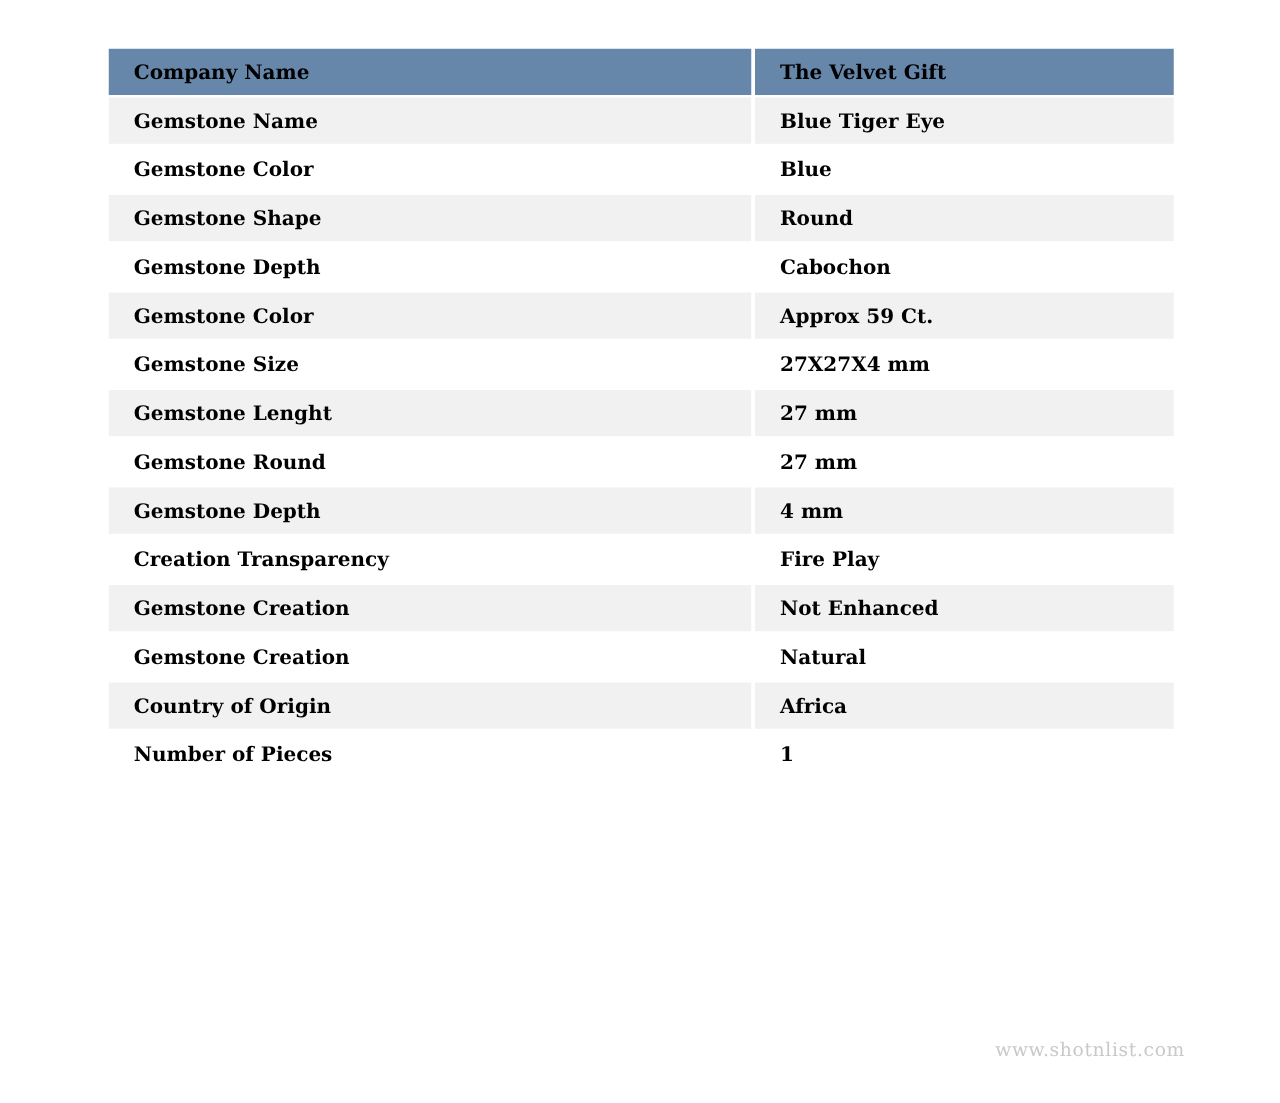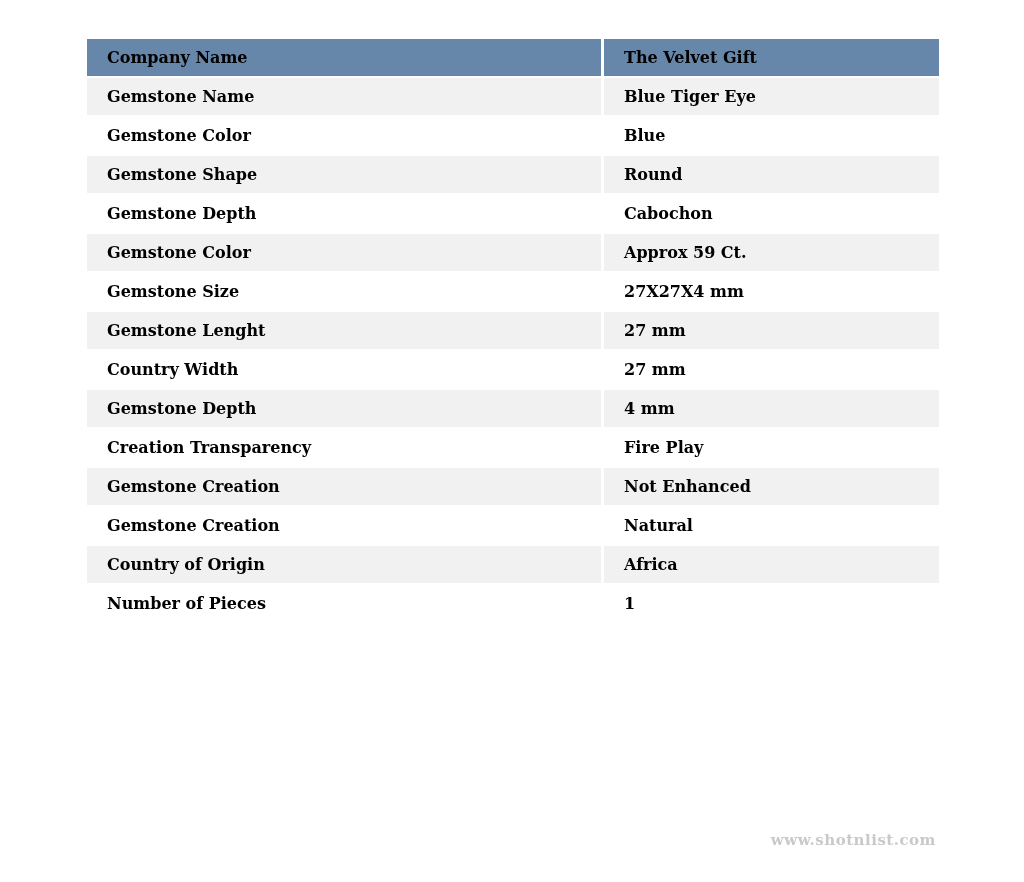--- a/index.html
+++ b/index.html
@@ -25,22 +25,22 @@
     display:flex;align-items:center;
     padding-left:20px;padding-right:10px;
     font-size:16px;font-weight:bold;color:var(--text);
   }
   .cell-label{width:514px;flex:0 0 514px;}
   .cell-value{flex:1 1 auto;text-align:center;}
   .header-row .cell{background:var(--header-bg);}
   .rows .row:nth-child(odd) .cell{background:var(--row-alt-bg);}
   .rows .row:nth-child(even) .cell{background:var(--row-bg);}
   .watermark{
-    position:absolute;top:831px;right:88px;
-    font-size:15px;font-weight:bold;color:var(--watermark);
+    position:absolute;top:831px;right:76px;
+    font-size:15px;font-weight:normal;color:var(--watermark);
     letter-spacing:0.5px;
   }
 </style>
 </head>
 <body>
 
 <div class="spec-table">
   <div class="row header-row">
     <div class="cell cell-label">
       <span>Company Name</span>
@@ -102,21 +102,21 @@
     <div class="row">
       <div class="cell cell-label">
           <span>Gemstone Lenght</span>
         </div>
       <div class="cell cell-value">
           <span>27 mm</span>
         </div>
     </div>
     <div class="row">
       <div class="cell cell-label">
-          <span>Country Width</span>
+          <span>Gemstone Round</span>
         </div>
       <div class="cell cell-value">
           <span>27 mm</span>
         </div>
     </div>
     <div class="row">
       <div class="cell cell-label">
           <span>Gemstone Depth</span>
         </div>
       <div class="cell cell-value">

